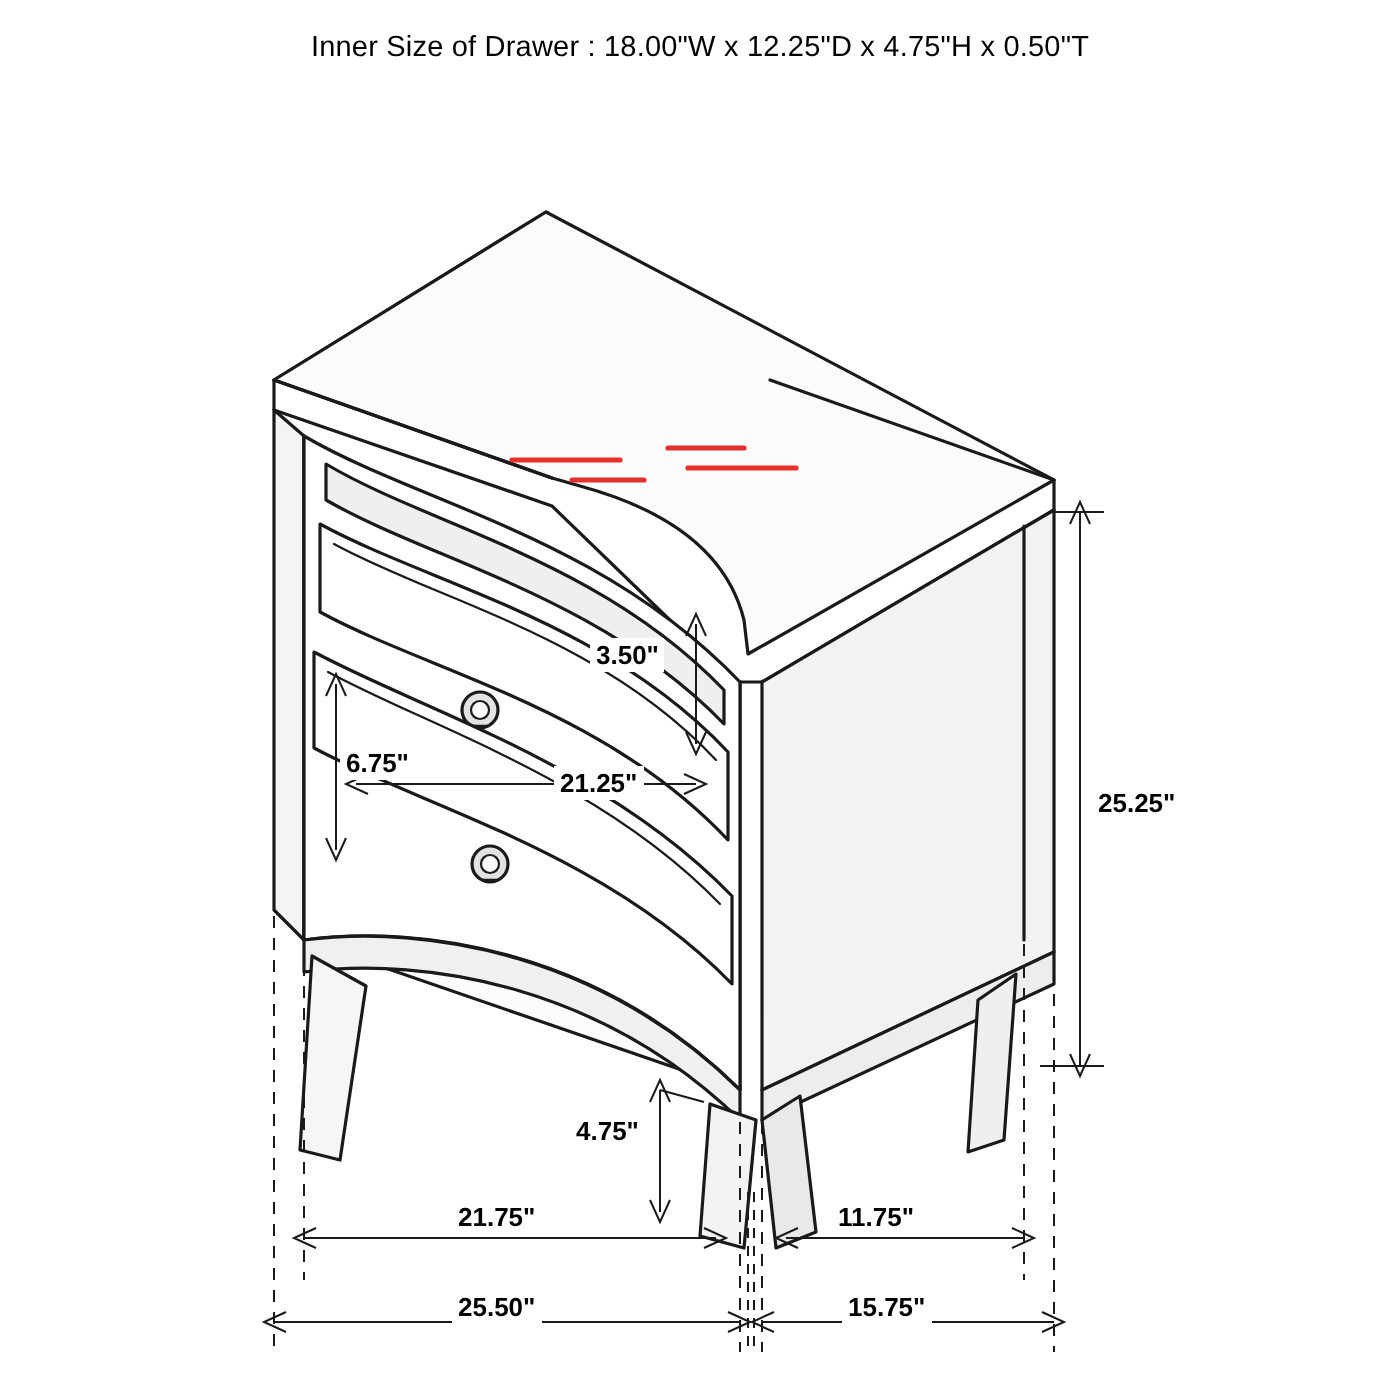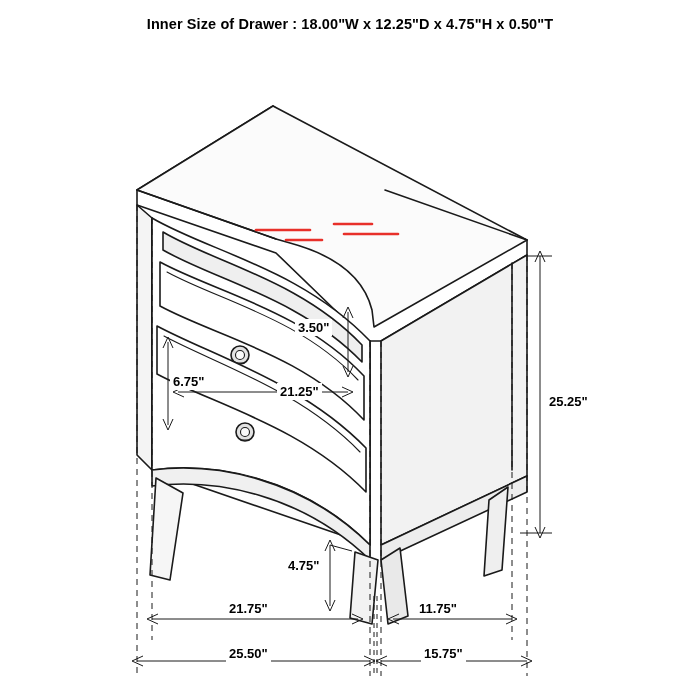--- a/index.html
+++ b/index.html
@@ -18,21 +18,21 @@
     width: 700px;
     height: 700px;
   }
   #title {
     position: absolute;
     top: 16px;
     left: 0;
     width: 700px;
     text-align: center;
     font-size: 14.5px;
-    font-weight: bold;
+    font-weight: normal;
     color: #000000;
     letter-spacing: 0.1px;
   }
   #drawing {
     position: absolute;
     top: 0;
     left: 0;
   }
   .dimlabel {
     position: absolute;

